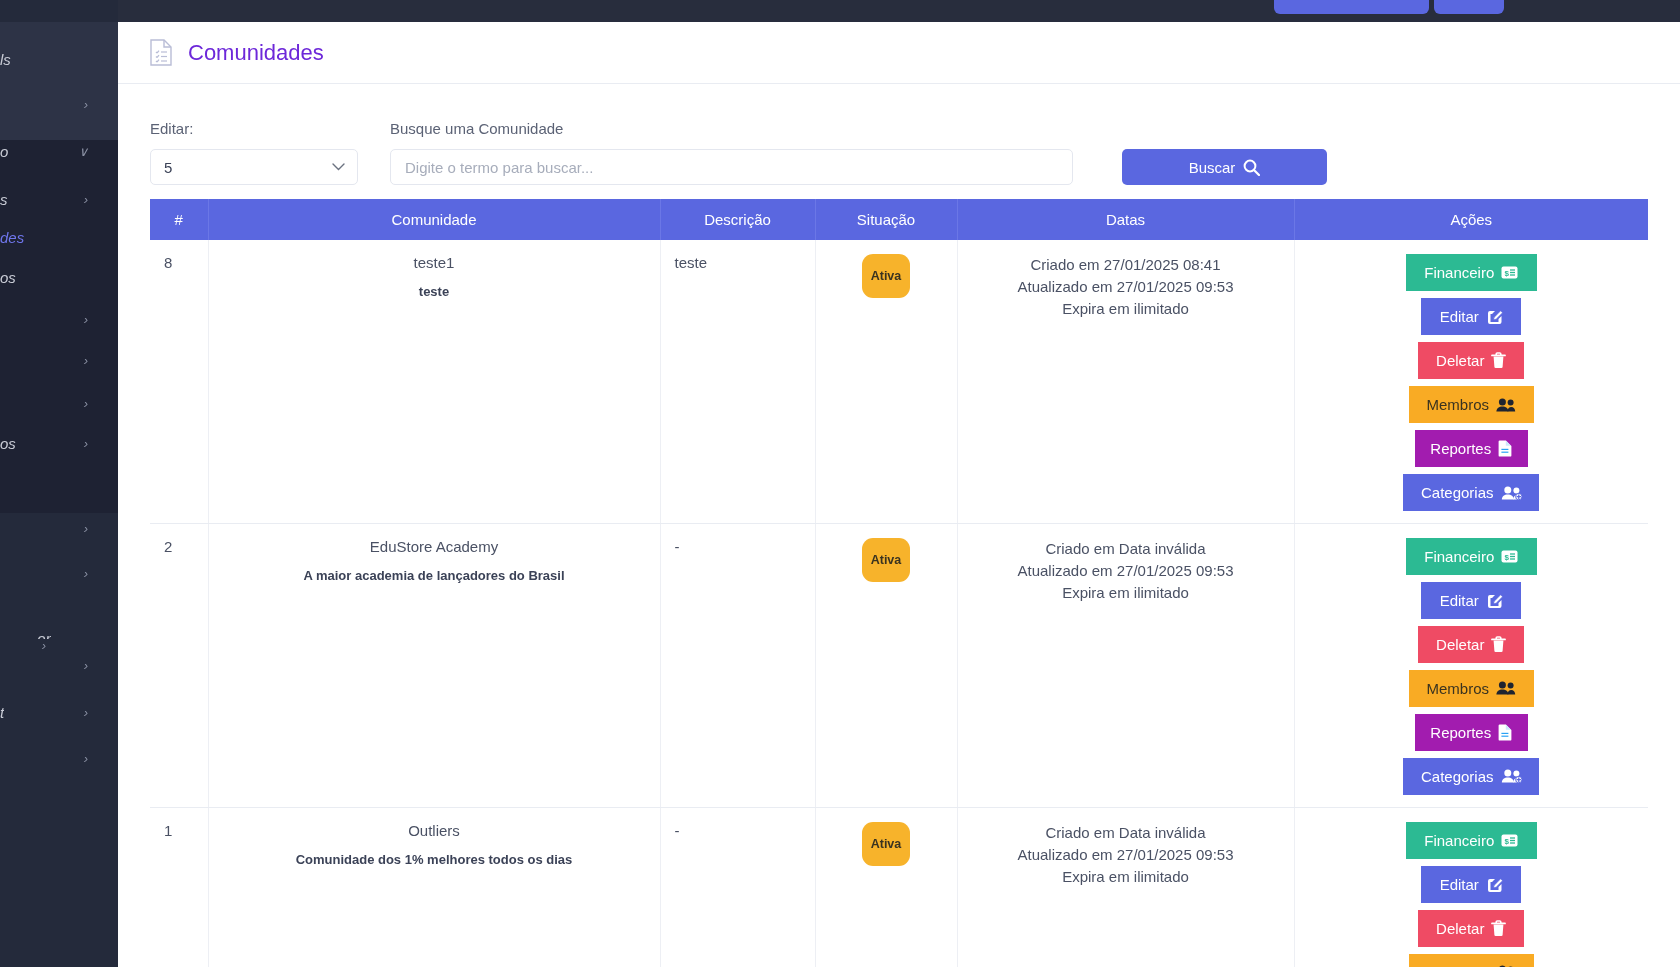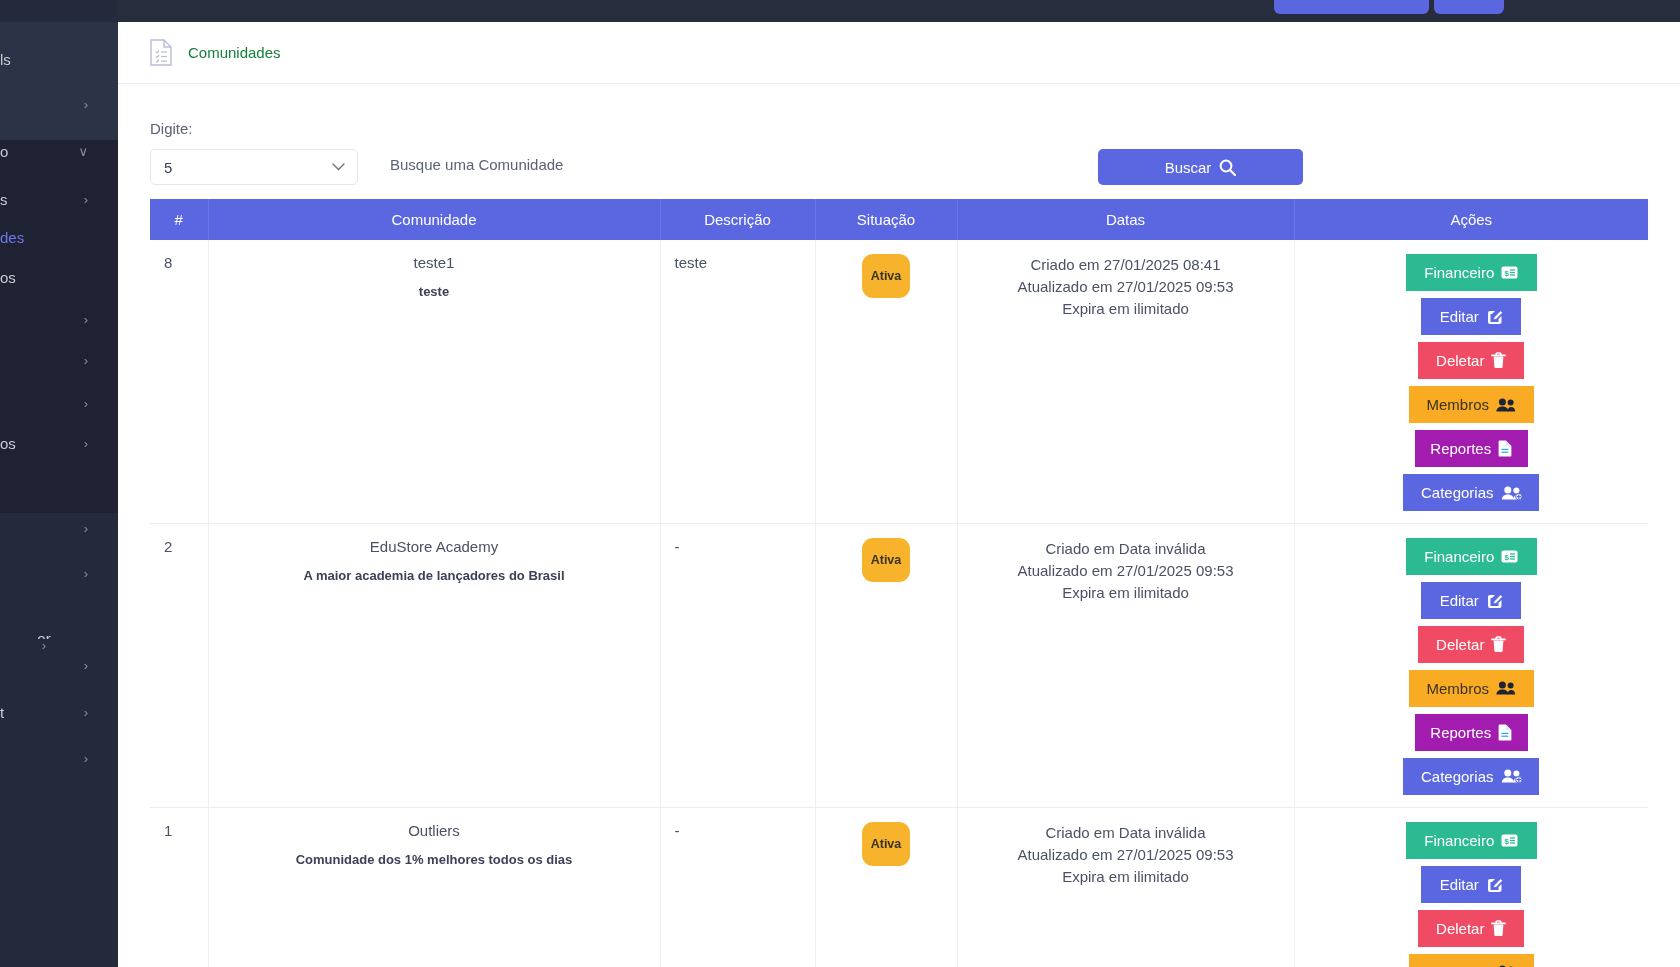--- a/index.html
+++ b/index.html
@@ -35,21 +35,21 @@
     background: #2d3346;
   }
   .side-mid {
     position: absolute; top: 140px; left: 0; width: 118px; height: 373px;
     background: #1e2233;
   }
   .side-row {
     position: absolute; left: 0; width: 118px; height: 22px;
     display: flex; align-items: center; justify-content: space-between;
     padding: 0 30px 0 0;
-    color: #c9ccd6; font-size: 15px; white-space: nowrap;
+    color: #c9ccd6; font-size: 15px; white-space: nowrap; font-style: italic;
   }
   .side-row .lbl {
     margin-left: -40px; padding-left: 40px;
     overflow: hidden; text-overflow: clip;
   }
   .side-row .chev {
     color: #8a90a3; font-size: 13px; line-height: 1;
   }
   .side-row.active .lbl { color: #6f76ec; }
 
@@ -61,21 +61,21 @@
     overflow: hidden;
   }
 
   .page-head {
     height: 62px; border-bottom: 1px solid #e9ecf2;
     display: flex; align-items: center; padding-left: 32px; gap: 16px;
     background: #ffffff;
   }
   .doc-icon { width: 22px; height: 27px; position: relative; flex: 0 0 auto; }
   .doc-icon svg { display: block; }
-  .page-title { font-size: 15px; color: #15803d; font-weight: 400; }
+  .page-title { font-size: 22px; color: #6d28d9; font-weight: 400; }
 
   
   .controls {
     position: relative; padding: 36px 32px 0 32px;
     display: flex; align-items: flex-end; gap: 0;
   }
   .ctl-group { display: flex; flex-direction: column; }
   .ctl-label {
     font-size: 15px; color: #5b6275; margin-bottom: 12px; font-weight: 400;
   }
@@ -98,21 +98,21 @@
     font-family: "Liberation Sans", sans-serif; outline: none;
   }
   .search-input::placeholder { color: #a7adbb; }
 
   .btn-main {
     height: 36px; border: none; border-radius: 5px;
     color: #fff; font-size: 15px; cursor: pointer;
     display: inline-flex; align-items: center; justify-content: center; gap: 8px;
     font-family: "Liberation Sans", sans-serif;
   }
-  .btn-buscar { width: 205px; margin-left: 25px; background: #5a67e0; }
+  .btn-buscar { width: 205px; margin-left: 49px; background: #5a67e0; }
   .btn-criar  { width: 205px; margin-left: 30px; background: #2cba93; }
   .ic { display: inline-flex; align-items: center; }
 
   
   .tbl-wrap { padding: 14px 32px 0 32px; }
   table.grid { width: 1498px; border-collapse: collapse; table-layout: fixed; }
   table.grid thead th {
     background: #5a67e0; color: #fff; font-weight: 400; font-size: 15px;
     height: 41px; text-align: center; border-right: 1px solid #6b77e6;
     vertical-align: middle;
@@ -260,33 +260,34 @@
               <line x1="7" y1="23" x2="9" y2="20.6"></line>
             <line x1="11" y1="22" x2="17" y2="22"></line>
           </g>
         </svg>
       </span>
       <span class="page-title">Comunidades</span>
     </div>
 
     <div class="controls">
       <div class="ctl-group show-group">
-        <span class="ctl-label">Digite:</span>
+        <span class="ctl-label">Editar:</span>
         <div class="select-box">
           <span>5</span>
           <span class="chev-dn">
             <svg width="13" height="8" viewBox="0 0 13 8">
                 <path d="M1 1 L6.5 6.5 L12 1" fill="none" stroke="#6b7280" stroke-width="1.4" stroke-linecap="round"></path>
               </svg>
           </span>
         </div>
       </div>
 
       <div class="ctl-group search-group">
         <span class="ctl-label">Busque uma Comunidade</span>
+        <input class="search-input" type="text" placeholder="Digite o termo para buscar..." style="">
       </div>
 
       <button class="btn-main btn-buscar">
         <span>Buscar</span>
         <span class="ic">
           <svg width="17" height="17" viewBox="0 0 17 17">
             <circle cx="7" cy="7" r="5.4" fill="none" stroke="#fff" stroke-width="2"></circle>
             <line x1="11" y1="11" x2="16" y2="16" stroke="#fff" stroke-width="2.2" stroke-linecap="round"></line>
           </svg>
         </span>

